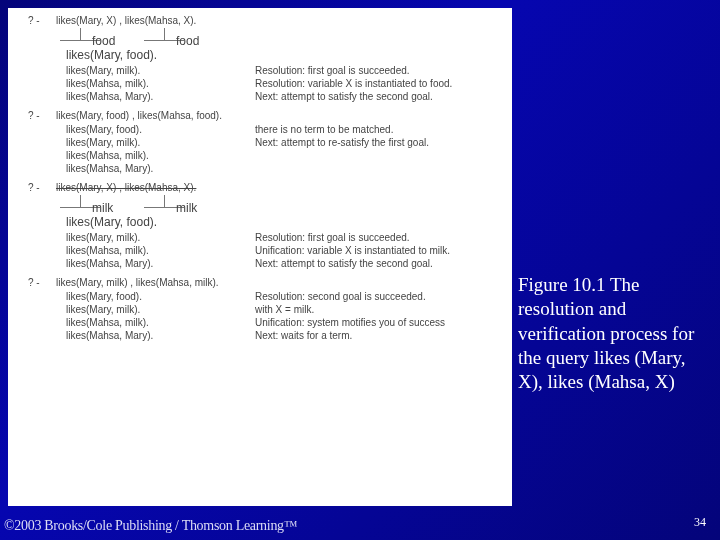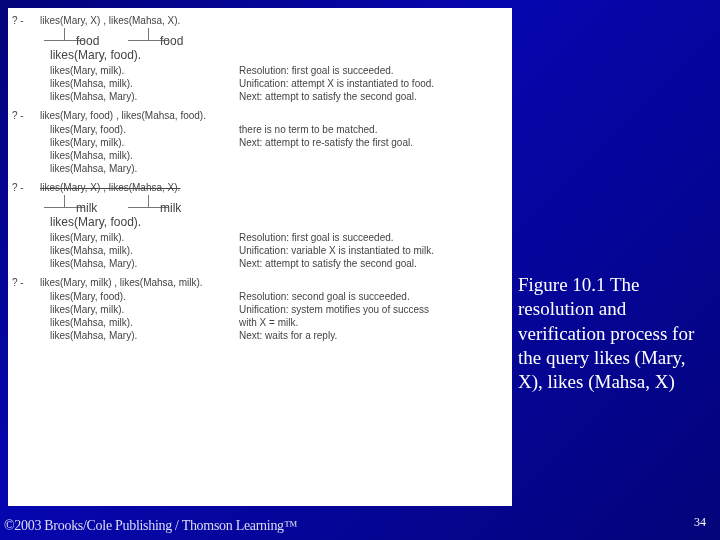--- a/index.html
+++ b/index.html
@@ -14,21 +14,21 @@
   .diagram {
     position: absolute;
     left: 8px;
     top: 8px;
     width: 504px;
     height: 498px;
     background: #fff;
     font-family: Arial, Helvetica, sans-serif;
     font-size: 10px;
     color: #444;
-    padding: 6px 4px;
+    padding: 6px 20px;
   }
   .block { margin-bottom: 6px; }
   .qrow { line-height: 14px; }
   .columns { display: flex; }
   .clauses { width: 200px; }
   .clauses .line { line-height: 13px; padding-left: 38px; }
   .explain { flex: 1; }
   .explain .line { line-height: 13px; margin-left: 27px; }
   .prompt { display:inline-block; width: 28px; }
   .query { display:inline-block; }
@@ -79,21 +79,21 @@
         <div class="tnode" style="left: 10px; top: 20px;">likes(Mary, food).</div>
       </div>
       <div class="columns">
         <div class="clauses">
           <div class="line">likes(Mary, milk).</div>
           <div class="line">likes(Mahsa, milk).</div>
           <div class="line">likes(Mahsa, Mary).</div>
         </div>
         <div class="explain">
           <div class="line">Resolution: first goal is succeeded.</div>
-          <div class="line">Unification: attempt X is instantiated to food.</div>
+          <div class="line">Resolution: variable X is instantiated to food.</div>
           <div class="line">Next: attempt to satisfy the second goal.</div>
         </div>
       </div>
     </div>
     <div class="block">
       <div class="qrow"><span class="prompt">? -</span><span class="query">likes(Mary, food) , likes(Mahsa, food).</span></div>
       <div class="columns">
         <div class="clauses">
           <div class="line">likes(Mary, food).</div>
           <div class="line">likes(Mary, milk).</div>
@@ -134,23 +134,23 @@
       <div class="qrow"><span class="prompt">? -</span><span class="query">likes(Mary, milk) , likes(Mahsa, milk).</span></div>
       <div class="columns">
         <div class="clauses">
           <div class="line">likes(Mary, food).</div>
           <div class="line">likes(Mary, milk).</div>
           <div class="line">likes(Mahsa, milk).</div>
           <div class="line">likes(Mahsa, Mary).</div>
         </div>
         <div class="explain">
           <div class="line">Resolution: second goal is succeeded.</div>
+          <div class="line">with X = milk.</div>
           <div class="line">Unification: system motifies you of success</div>
-          <div class="line">with X = milk.</div>
-          <div class="line">Next: waits for a reply.</div>
+          <div class="line">Next: waits for a term.</div>
         </div>
       </div>
     </div>
   </div>
 
 <div class="caption">Figure 10.1  The resolution and verification process for the query likes (Mary, X), likes (Mahsa,  X)</div>
 
 <div class="pagenum">34</div>
 
 <div class="copyright">©2003 Brooks/Cole Publishing / Thomson Learning™</div>

